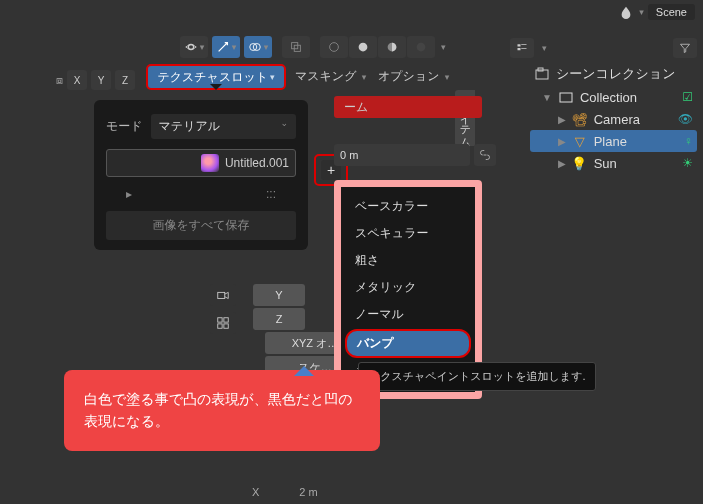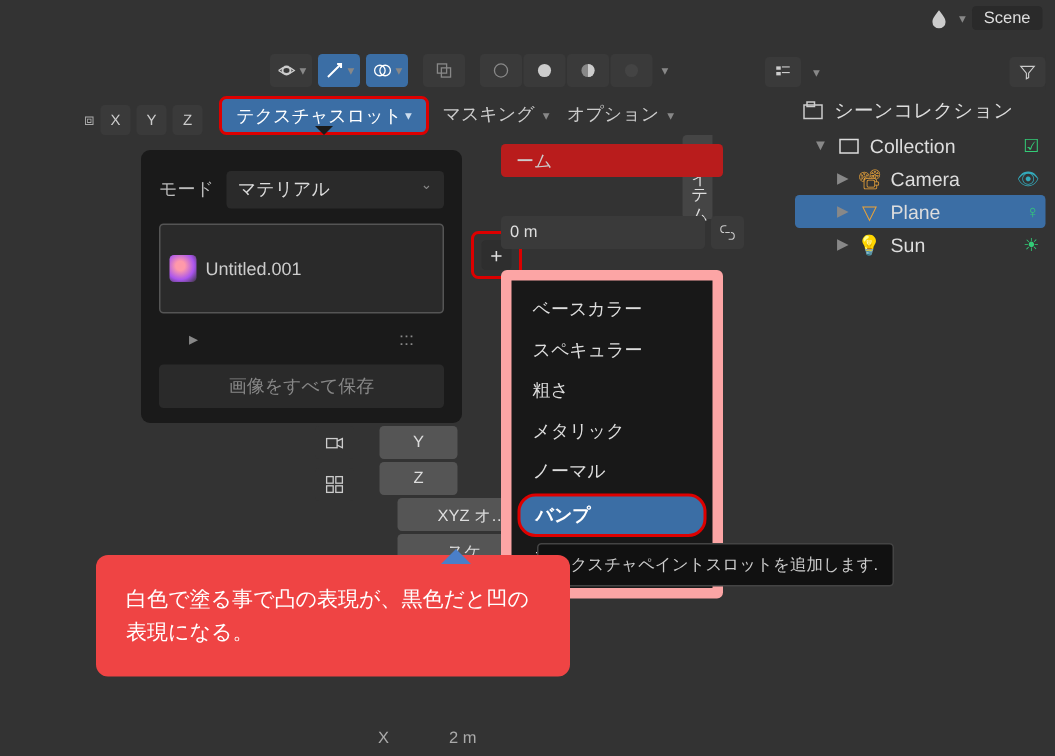--- a/index.html
+++ b/index.html
@@ -24,21 +24,21 @@
   .tex-slot-btn { position: absolute; top: 64px; left: 146px; width: 140px; height: 26px; background: #3b6ea5; border: 2px solid #d00; border-radius: 5px; display: flex; align-items: center; justify-content: center; color: #fff; font-size: 12px; cursor: pointer; }
   .tex-slot-btn::after { content: ''; position: absolute; bottom: -8px; left: 50%; margin-left: -6px; border: 6px solid transparent; border-top-color: #1a1a1a; z-index:3; }
   
   .mask-btn { position: absolute; top: 68px; left: 295px; color: #ccc; font-size: 12px; cursor: pointer; }
   .opt-btn { position: absolute; top: 68px; left: 378px; color: #ccc; font-size: 12px; cursor: pointer; }
   
   .popup { position: absolute; top: 100px; left: 94px; width: 214px; background: #1a1a1a; border-radius: 6px; padding: 14px 12px 10px; z-index: 2; }
   .popup-row { display: flex; align-items: center; margin-bottom: 10px; gap: 8px; }
   .popup-lbl { color: #bbb; font-size: 12px; margin-left: auto; }
   .mode-select { flex: 1; background: #2a2a2a; border-radius: 3px; padding: 4px 8px; color: #ddd; font-size: 12px; display: flex; justify-content: space-between; cursor: pointer; }
-  .tex-item { background: #2a2a2a; border-radius: 3px; padding: 20px 6px; display: flex; align-items: center; gap: 6px; margin-bottom: 6px; cursor: pointer; border:1px solid #555; }
+  .tex-item { background: #2a2a2a; border-radius: 3px; padding: 4px 6px; display: flex; align-items: center; gap: 6px; margin-bottom: 6px; cursor: pointer; border:1px solid #555;justify-content:flex-end; }
   .tex-swatch { width: 18px; height: 18px; background: radial-gradient(circle at 40% 40%, #f9a 20%, #a5e 60%, #333 100%); border-radius: 3px; }
   .plus-wrap { position: absolute; top: 154px; left: 314px; width: 34px; height: 32px; border: 2px solid #d00; border-radius: 5px; display: flex; align-items: center; justify-content: center; z-index: 3; }
   .plus-btn { width: 20px; height: 20px; background: #2e2e2e; border-radius: 3px; display: flex; align-items: center; justify-content: center; color: #ddd; font-size: 14px; cursor: pointer; }
   .popup-bottom { display: flex; justify-content: space-between; padding: 4px 20px 10px; color: #888; }
   .save-all { background: #2a2a2a; border-radius: 3px; padding: 6px; text-align: center; color: #888; font-size: 12px; cursor: pointer; }
   
   .btm-icons { position: absolute; left: 210px; top: 284px; display: flex; flex-direction: column; gap: 6px; }
   .btm-ico { width: 26px; height: 22px; background: #333; border-radius: 3px; display: flex; align-items:center; justify-content:center; cursor:pointer; }
   
   .axis-list { position: absolute; left: 253px; top: 284px; display: flex; flex-direction: column; gap: 2px; }

